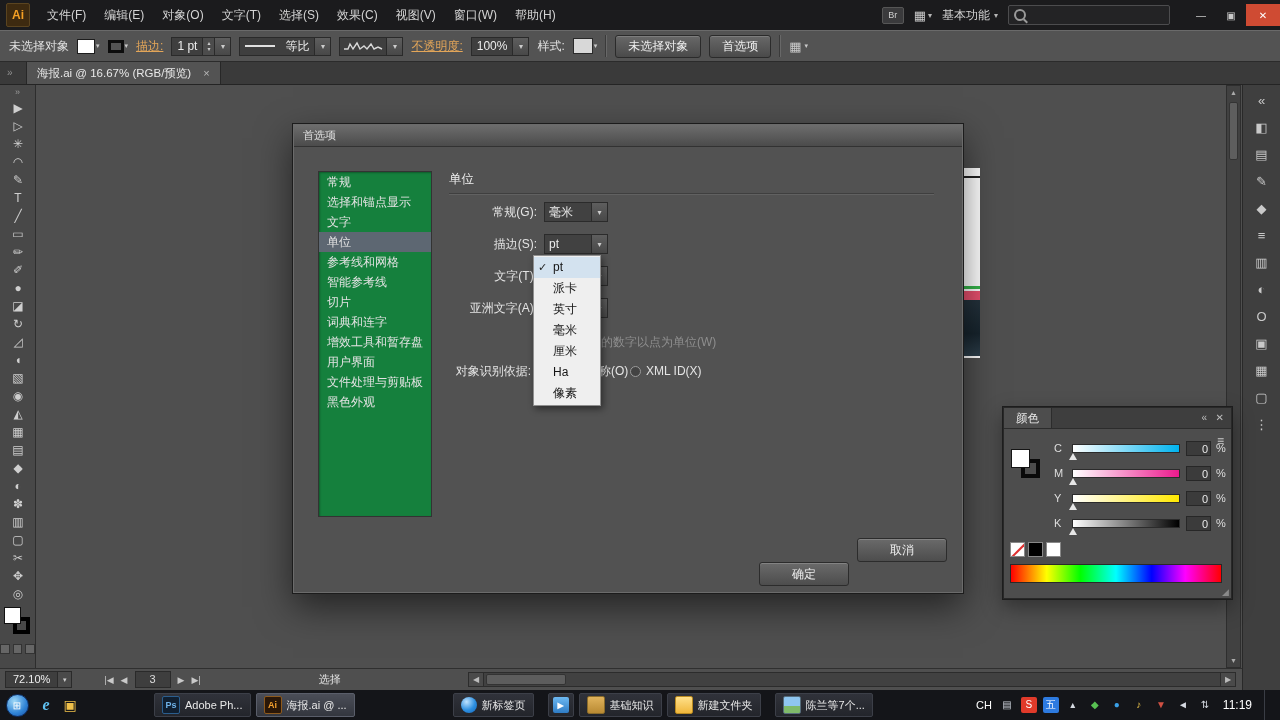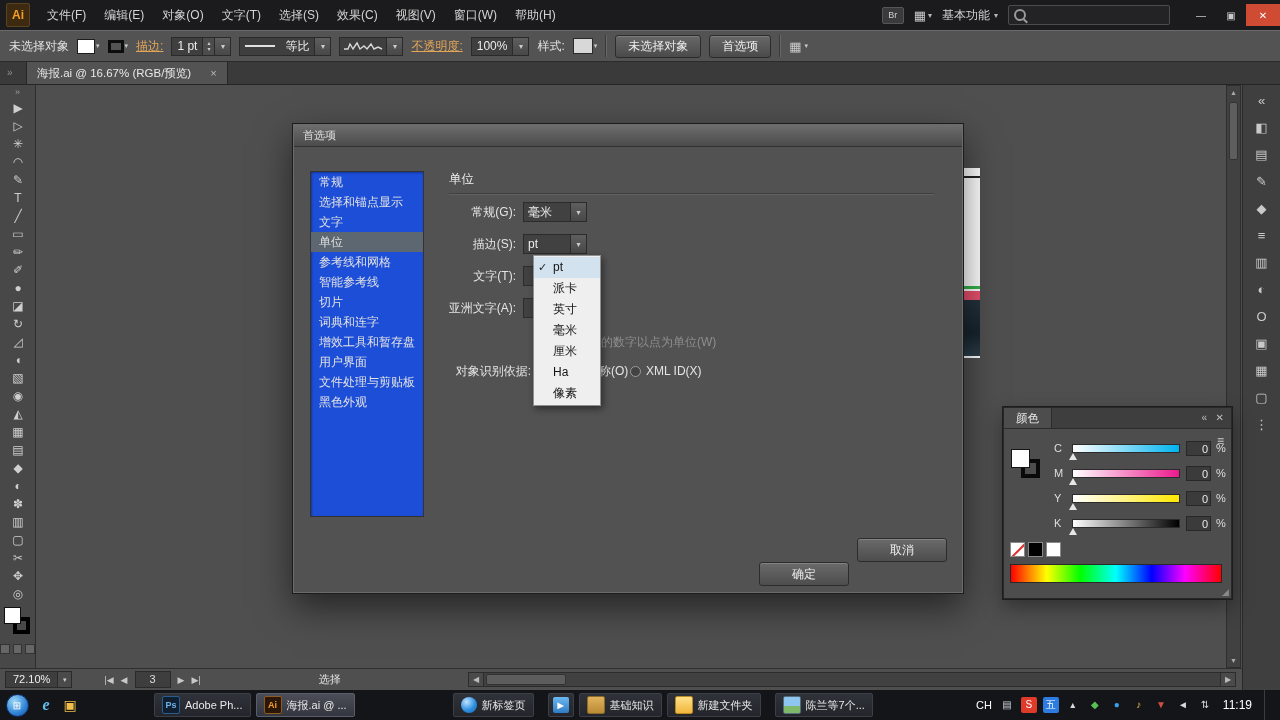--- a/index.html
+++ b/index.html
@@ -45,21 +45,21 @@
   .profile{width:46px;display:flex;align-items:center;justify-content:center}
   .sep{width:0;height:22px;border-left:1px solid #3a3a3a;border-right:1px solid #686868}
   .cb-btn{height:21px;padding:0 12px;background:linear-gradient(#686868,#4a4a4a);border:1px solid #2b2b2b;border-radius:3px;
           color:#eee;font-size:12px;display:flex;align-items:center;box-shadow:inset 0 1px 0 #7d7d7d;white-space:nowrap}
   .style-sw{width:18px;height:14px;background:#d8d8d8;border:1px solid #2a2a2a}
 
   
   #tabbar{position:absolute;left:0;top:62px;width:1280px;height:23px;background:#3a3a3a;border-bottom:1px solid #242424;box-sizing:border-box}
   .tab-chev{position:absolute;left:7px;top:5px;color:#909090;font-size:10px}
   .doc-tab{position:absolute;left:26px;top:0;height:22px;background:#535353;border-left:1px solid #272727;border-right:1px solid #272727;
-           display:flex;align-items:center;gap:19px;padding:0 10px;font-size:11.5px;color:#e8e8e8;white-space:nowrap}
+           display:flex;align-items:center;gap:12px;padding:0 10px;font-size:11.5px;color:#e8e8e8;white-space:nowrap}
   .tab-close{color:#b9b9b9;font-size:11px}
 
   
   #toolcol{position:absolute;left:0;top:85px;width:36px;height:583px;background:#484848;border-right:1px solid #2d2d2d;box-sizing:border-box}
   .tc-chev{text-align:center;color:#9a9a9a;font-size:9px;height:14px;line-height:14px}
   .tool{display:block;width:36px;height:18px;line-height:18px;text-align:center;color:#cfcfcf;font-size:12px}
   .tc-swatches{position:relative;height:36px;margin-top:2px}
   .tsw-fill{position:absolute;left:4px;top:2px;width:15px;height:15px;background:#fff;border:1px solid #111;z-index:2}
   .tsw-stroke{position:absolute;left:13px;top:12px;width:17px;height:17px;border:4px solid #000;box-sizing:border-box;background:#484848;z-index:1}
   .tc-modes{display:flex;justify-content:center;gap:3px;margin-top:3px}
@@ -79,27 +79,27 @@
   .vs-thumb{position:absolute;left:2px;right:2px;top:16px;height:56px;background:#5e5e5e;border:1px solid #333;border-radius:2px}
   #dock{position:absolute;right:0;top:85px;width:38px;height:605px;background:#3f3f3f;border-left:1px solid #292929;box-sizing:border-box;
         display:flex;flex-direction:column;align-items:center;padding-top:2px}
   .dock-ic{display:block;width:38px;height:27px;line-height:27px;text-align:center;color:#c9c9c9;font-size:13px}
 
   
   #dialog{position:absolute;left:293px;top:124px;width:670px;height:469px;background:#525252;border:1px solid #6b6b6b;
           box-shadow:0 0 0 1px #1c1c1c,0 14px 34px rgba(0,0,0,.55);z-index:50;box-sizing:border-box}
   .dlg-title{height:21px;background:linear-gradient(#6d6d6d,#4b4b4b);border-bottom:1px solid #323232;color:#e2e2e2;
              font-size:11px;line-height:21px;padding-left:9px}
-  .dlg-list{position:absolute;left:16px;top:46px;width:112px;height:344px;background:#1d4ed8;border:1px solid #333;
+  .dlg-list{position:absolute;left:24px;top:46px;width:112px;height:344px;background:#15803d;border:1px solid #333;
             box-shadow:inset 1px 1px 2px rgba(0,0,0,.3)}
   .dlg-li{height:20px;line-height:20px;padding-left:8px;font-size:12px;color:#e2e2e2;white-space:nowrap;overflow:hidden}
   .dlg-li.sel{background:#5d6772}
   .dlg-section{position:absolute;left:155px;top:46px;width:485px;font-size:12.5px;color:#ececec;padding-bottom:5px;
                border-bottom:1px solid #3f3f3f;box-shadow:0 1px 0 #616161}
-  .dlg-row{position:absolute;left:122px;display:flex;align-items:center;height:20px}
+  .dlg-row{position:absolute;left:143px;display:flex;align-items:center;height:20px}
   .dlg-lab{width:100px;text-align:right;font-size:12px;color:#e4e4e4;padding-right:7px;white-space:nowrap}
   .combo{display:flex;width:64px;height:20px;background:#414141;border:1px solid #2b2b2b;box-sizing:border-box}
   .cval{flex:1;font-size:12px;color:#ececec;padding:1px 4px;display:flex;align-items:center;overflow:hidden}
   .cbtn{width:15px;background:linear-gradient(#5e5e5e,#484848);border-left:1px solid #2b2b2b;color:#ccc;font-size:8px;
         display:flex;align-items:center;justify-content:center}
   .dlg-hint{position:absolute;left:307px;top:209px;font-size:12px;color:#8e8e8e;line-height:16px;white-space:nowrap}
   .id-lab{position:absolute;left:137px;top:236px;width:100px;text-align:right;font-size:12px;color:#e4e4e4;line-height:20px;white-space:nowrap}
   .id-frag{position:absolute;left:305px;top:236px;font-size:12px;color:#e4e4e4;line-height:20px;white-space:nowrap}
   .id-xml{position:absolute;left:336px;top:236px;display:flex;align-items:center;font-size:12px;color:#e4e4e4;height:20px}
   .radio{width:11px;height:11px;border-radius:50%;border:1px solid #9b9b9b;background:#434343;display:inline-block;margin-right:5px;box-sizing:border-box}

